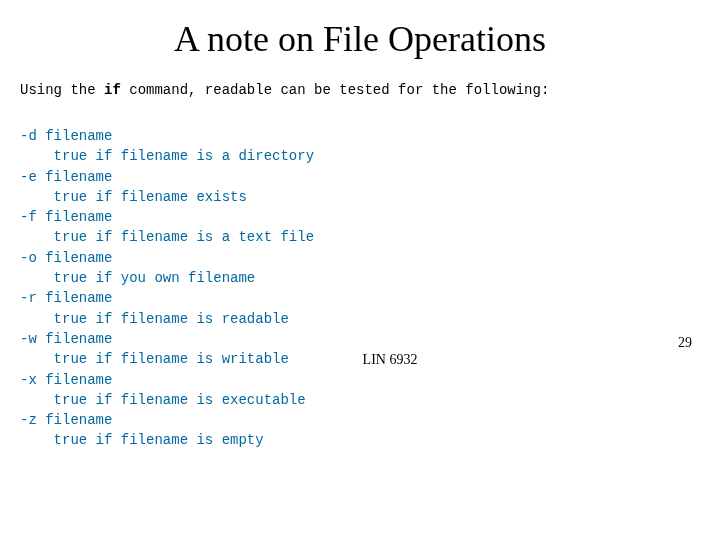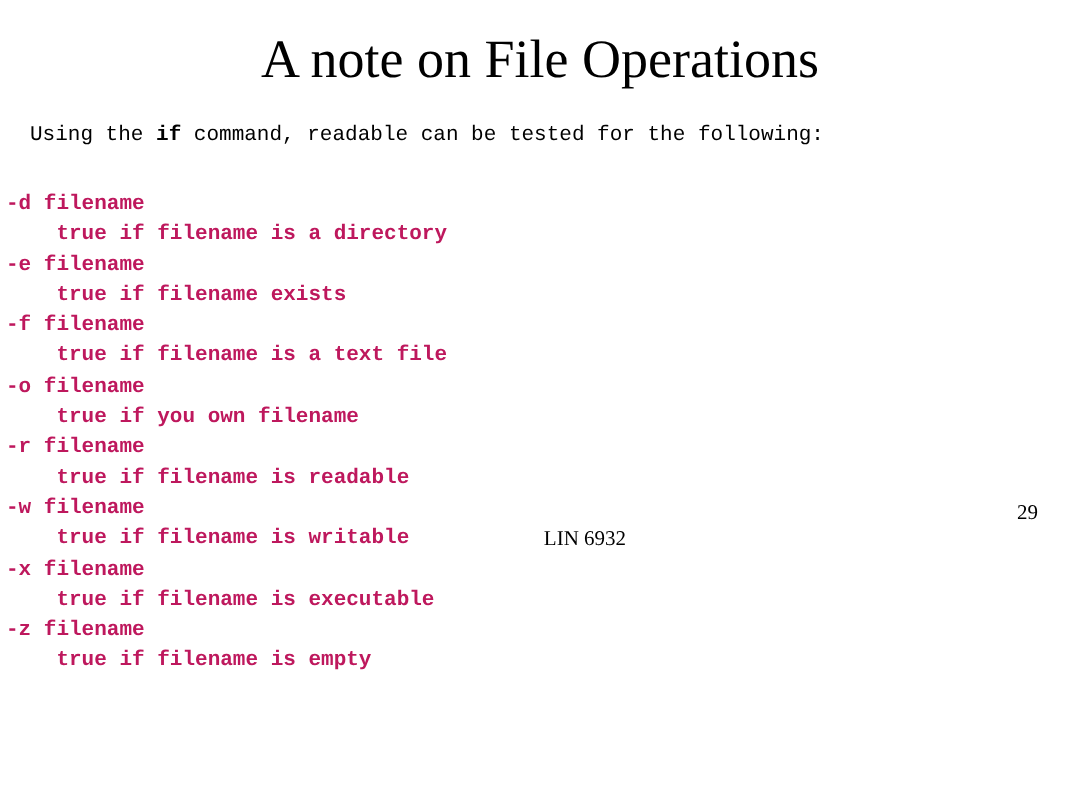--- a/index.html
+++ b/index.html
@@ -33,25 +33,24 @@
     white-space: pre;
     color: #000;
   }
   .intro-bold {
     font-weight: bold;
     text-align: right;
   }
   .options {
     font-family: "Courier New", Courier, monospace;
     font-size: 14px;
-    margin: 28px 0 0 4px;
+    margin: 28px 0 0 20px;
     line-height: 1.45;
     white-space: pre;
-    color: #be185d;
-    font-weight: bold;
+    color: #0369a1;
   }
   .footer-center {
     position: absolute;
     bottom: 22px;
     width: 100%;
     text-align: center;
     font-size: 14px;
     color: #000;
     padding-left: 30px;
   }

